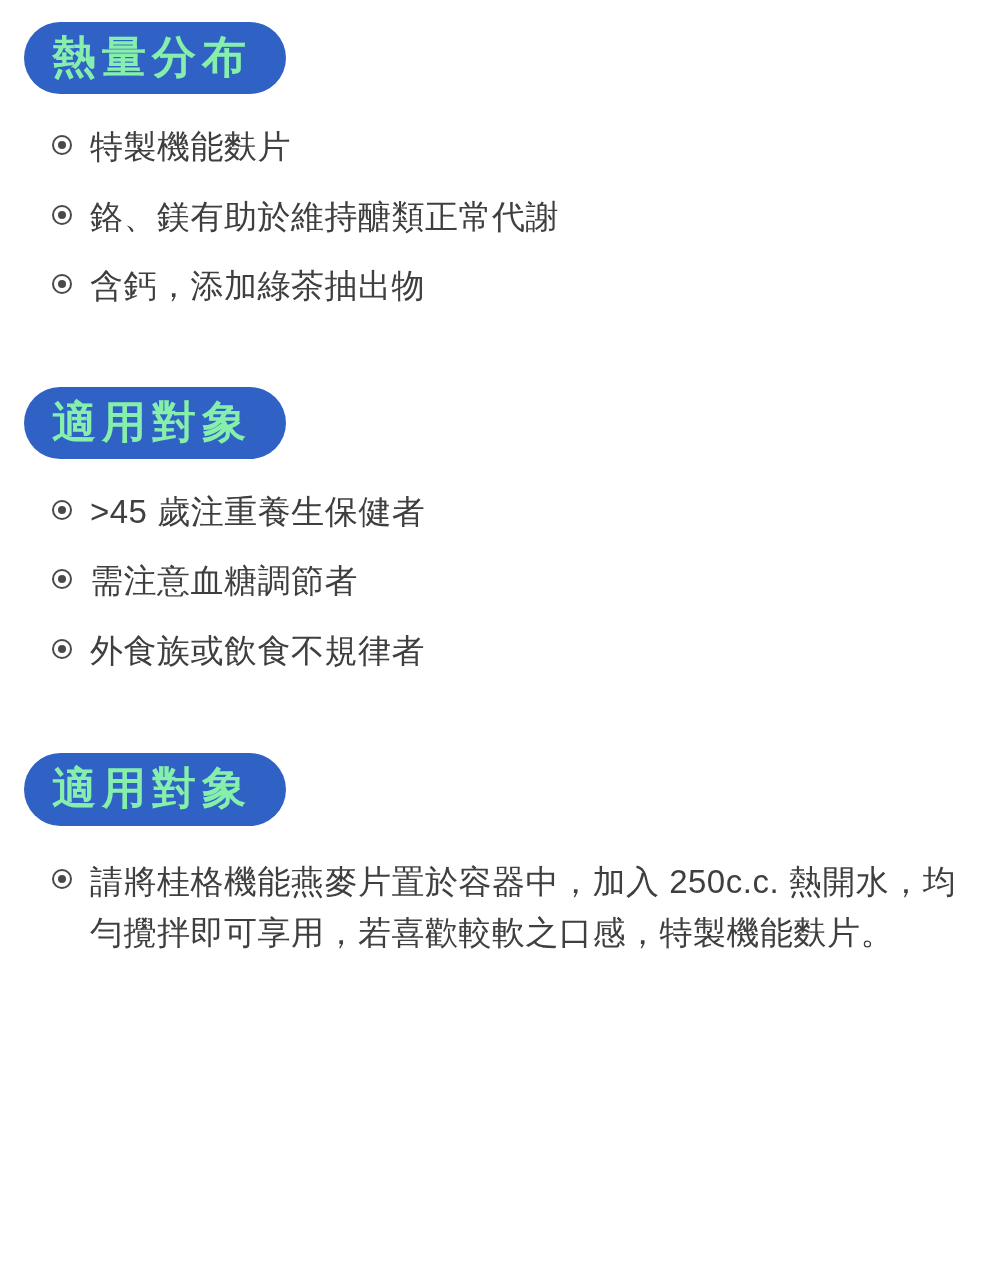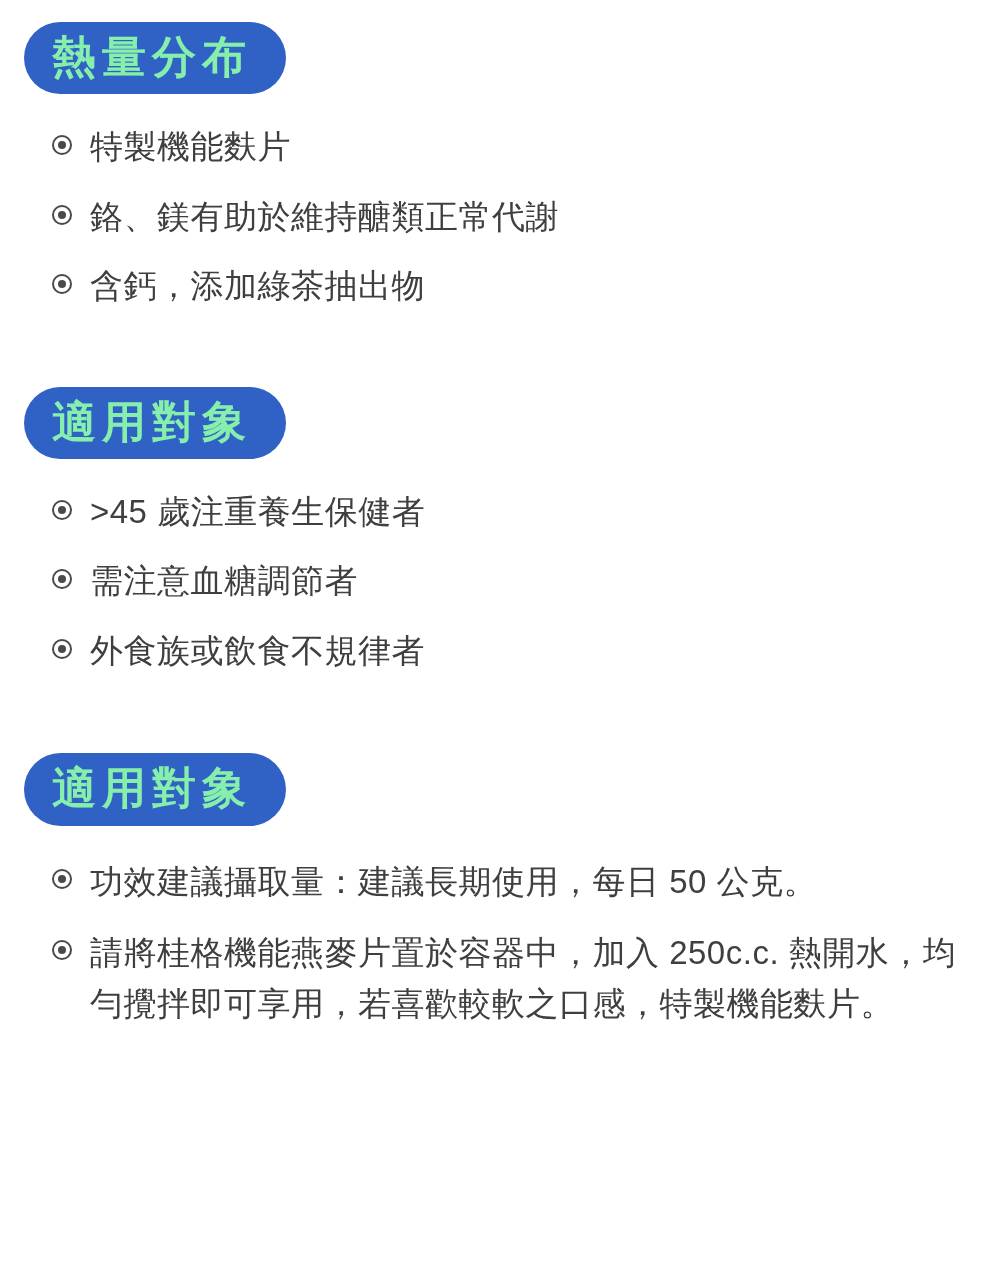--- a/index.html
+++ b/index.html
@@ -133,22 +133,18 @@
     </ul>
   </section>
 
   <section class="section" id="sec-usage">
     <div class="section-header">
       <span class="pill">適用對象</span>
     </div>
     <ul class="bullets">
       <li class="bullet">
         <span class="bullet-marker"></span>
-        <span class="bullet-text">功效建議攝取量：建議長期使用，每日 50 公克。</span>
-      </li>
-      <li class="bullet">
-        <span class="bullet-marker"></span>
         <span class="bullet-text">請將桂格機能燕麥片置於容器中，加入 250c.c. 熱開水，均勻攪拌即可享用，若喜歡較軟之口感，特製機能麩片。</span>
       </li>
     </ul>
   </section>
 
 </div>
 
 </body></html>

